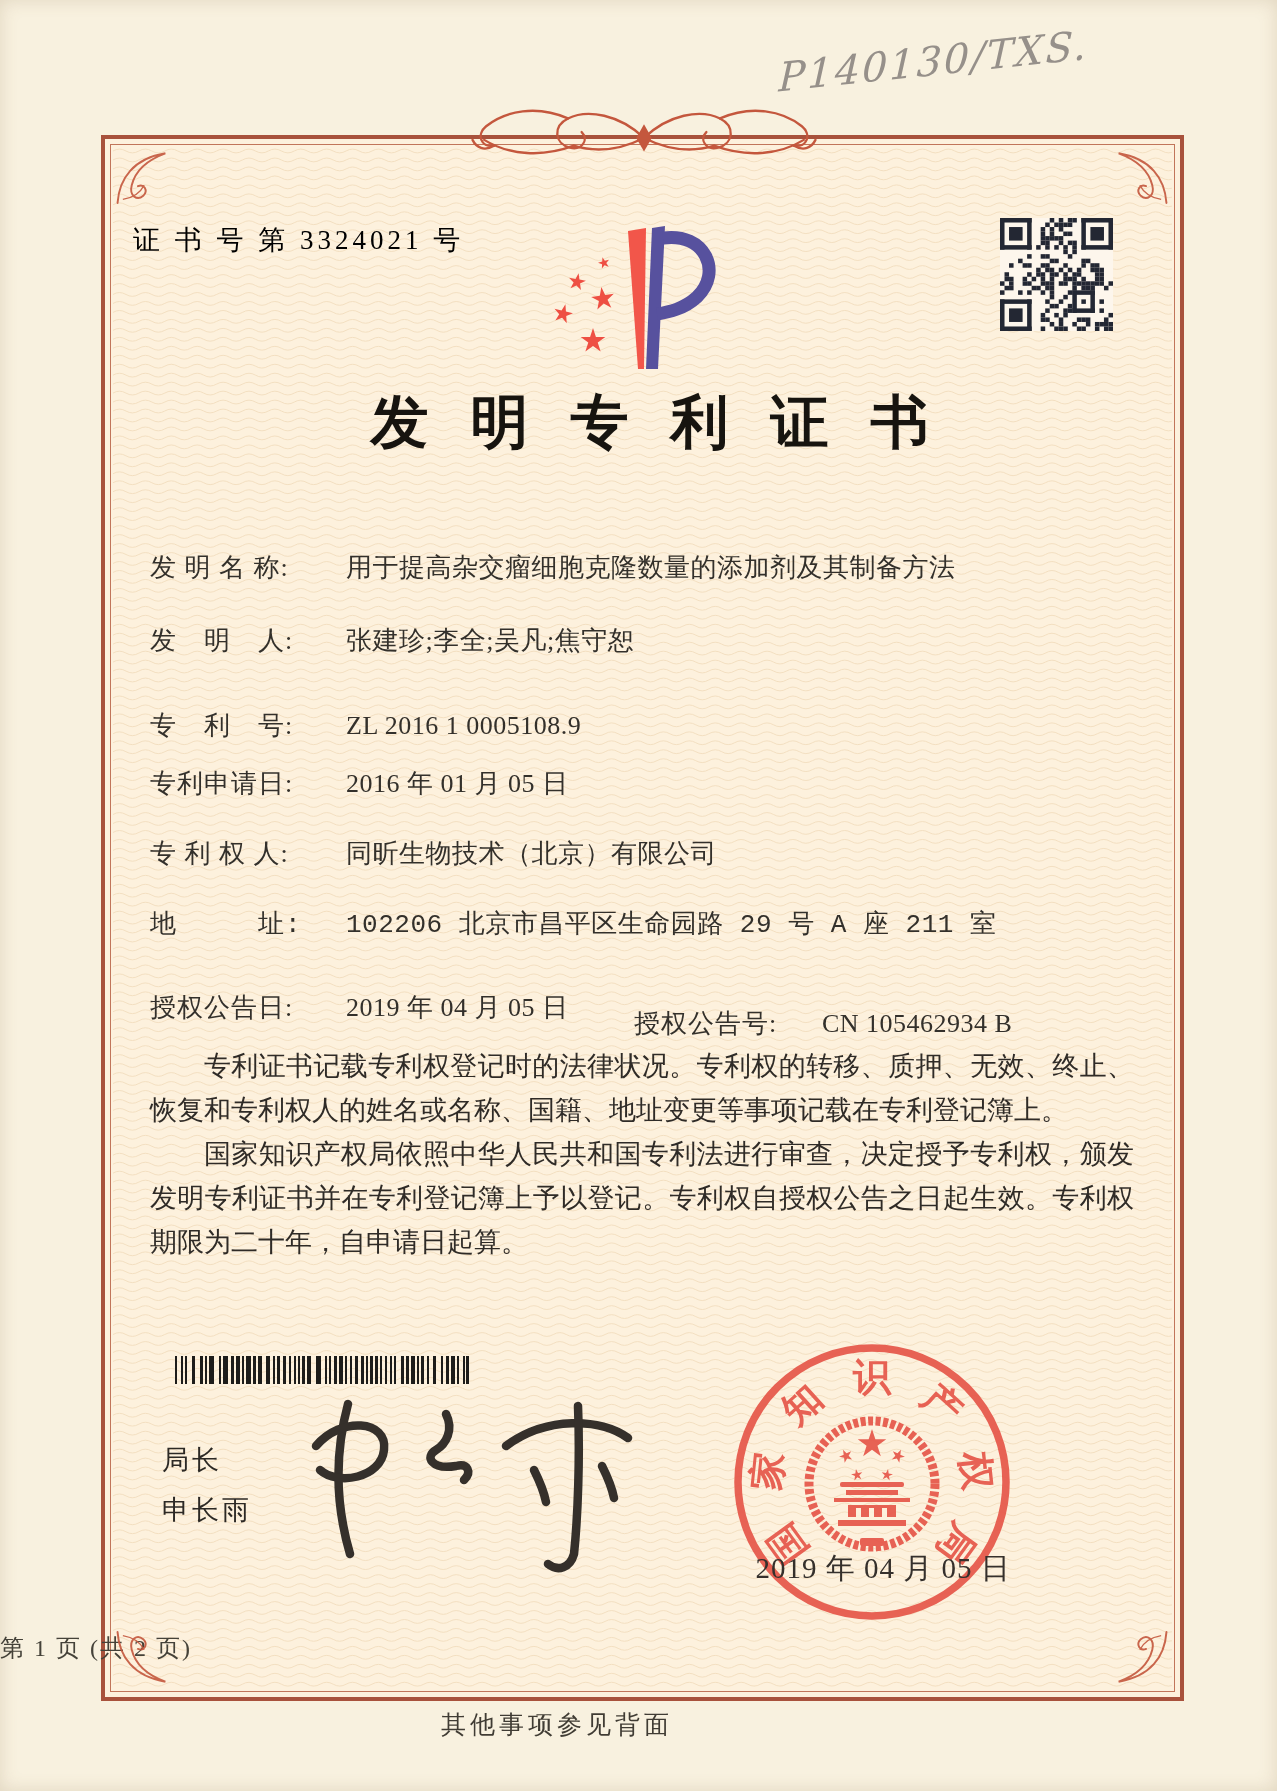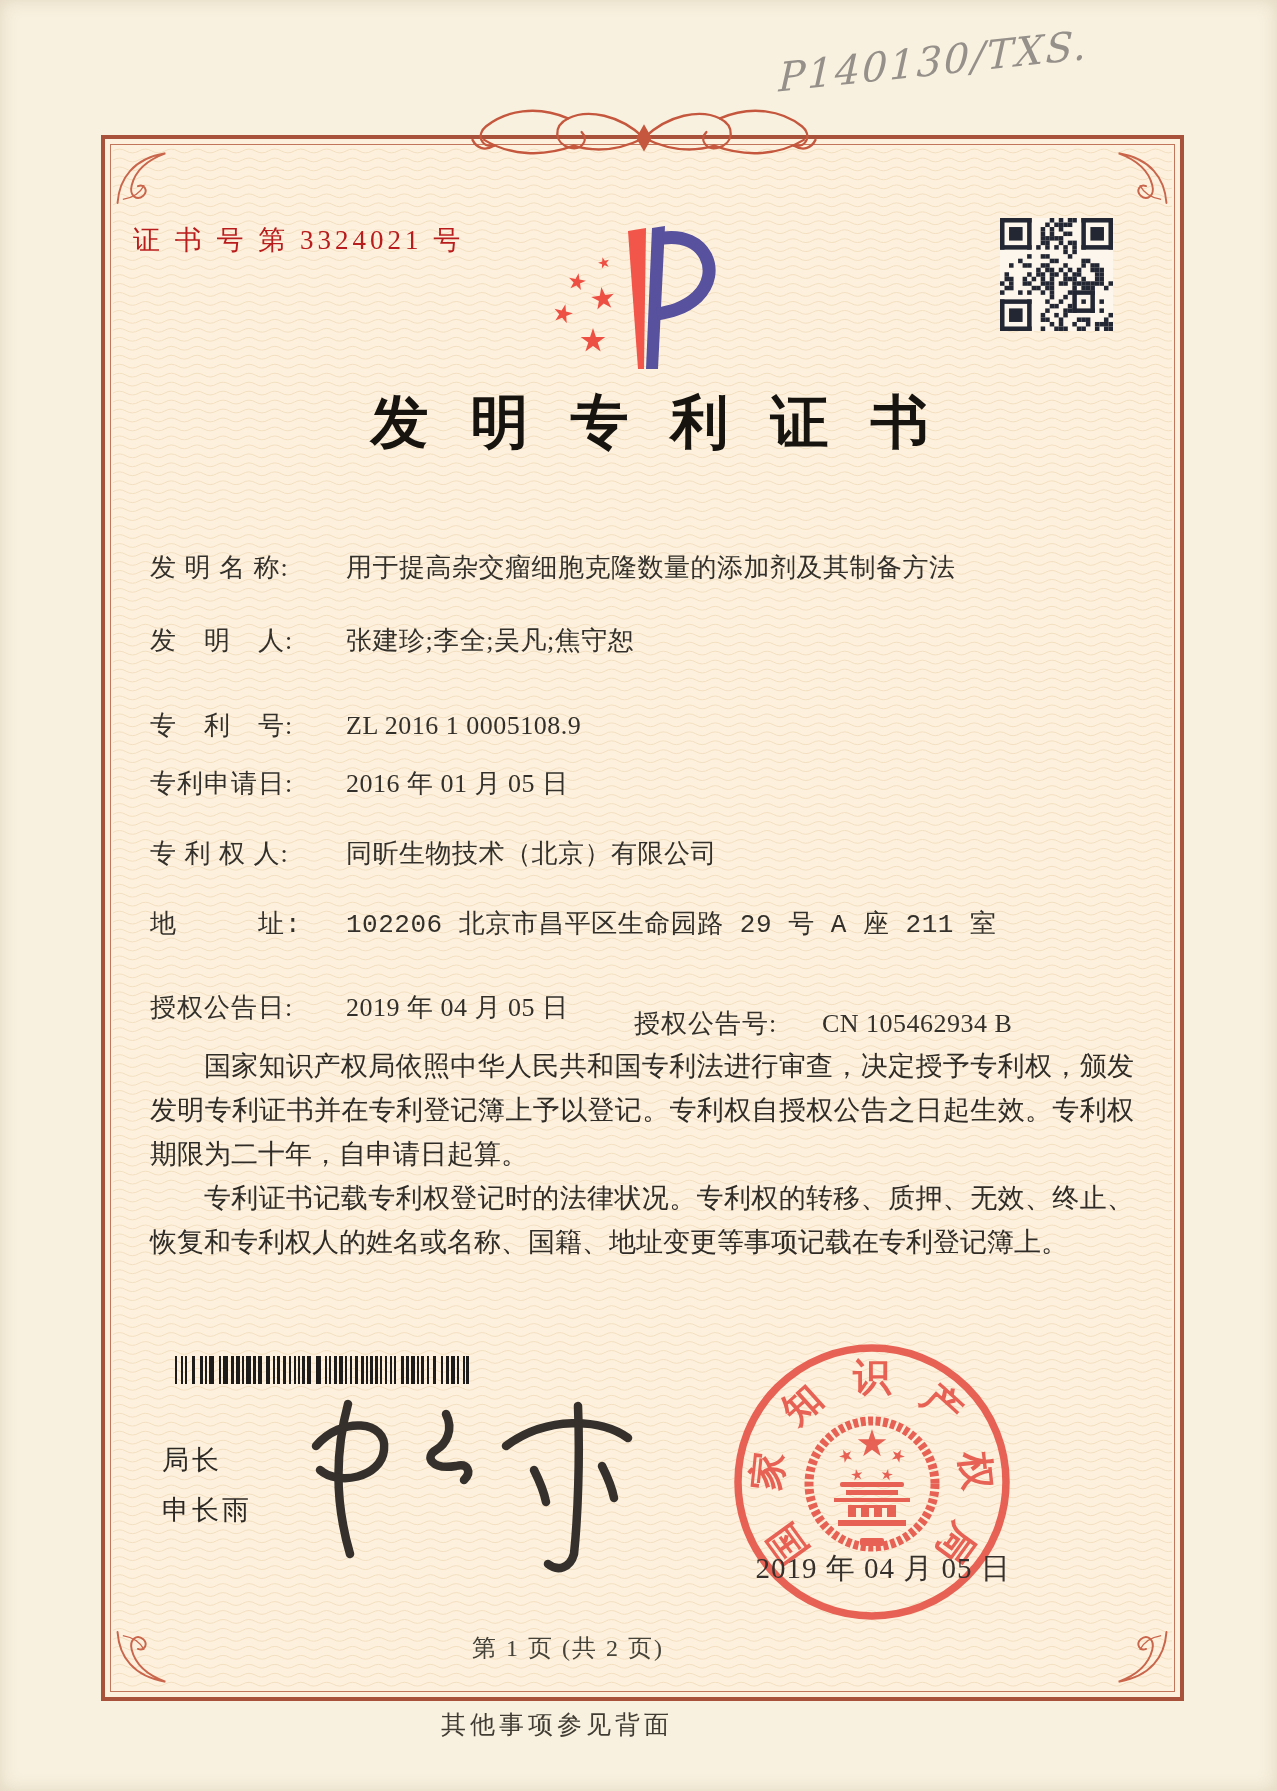--- a/index.html
+++ b/index.html
@@ -40,21 +40,21 @@
 
   .ornament-top { left: 468px; top: 97px; width: 352px; height: 76px; z-index: 3; }
   .corner { width: 62px; height: 62px; z-index: 3; opacity: .9; }
   .corner.tl { left:114px;  top:148px;  }
   .corner.tr { left:1108px; top:148px;  transform: scaleX(-1); }
   .corner.bl { left:114px;  top:1625px; transform: scaleY(-1); }
   .corner.br { left:1108px; top:1625px; transform: rotate(180deg); }
 
   .cert-no {
     left: 133px; top: 222px;
-    font-size: 27px; letter-spacing: 4px; color: #b91c1c; z-index: 2;
+    font-size: 27px; letter-spacing: 4px; color: #000000; z-index: 2;
   }
 
   .logo { left: 545px; top: 192px; width: 180px; height: 186px; z-index: 2; }
   .qr   { left: 1000px; top: 218px; width: 113px; height: 113px; z-index: 2; }
 
   .title {
     left: 0; top: 384px; width: 1277px;
     text-align: center;
     font-size: 58px; font-weight: 700;
     letter-spacing: 42px; padding-left: 64px;
@@ -83,21 +83,21 @@
 
   .signature { left: 296px; top: 1386px; width: 366px; height: 202px; z-index: 4; }
 
   .seal { left: 722px; top: 1332px; width: 300px; height: 300px; z-index: 3; opacity: .92; }
   .seal-date {
     left: 752px; top: 1549px; width: 262px;
     text-align: center; font-size: 29px; letter-spacing: 1px;
     color: #35302c; z-index: 5;
   }
 
-  .page-info { left: 0; top: 1632px; width: 1120px; text-align:center; font-size: 24px; color: #454239; letter-spacing: 2px; z-index: 2; padding-left: 16px; }
+  .page-info { left: 0; top: 1632px; width: 1120px; text-align:left; font-size: 24px; color: #454239; letter-spacing: 2px; z-index: 2; }
   .back-note { left: 0; top: 1708px; width: 1090px; text-align:center; font-size: 25px; color: #403c34; letter-spacing: 4px; z-index: 2; margin-left: 12px; }
 </style>
 </head>
 <body>
 
 <div class="abs annotation">P140130/TXS.</div>
 
 <div class="abs frame">
   <div class="frame-inner"></div>
   <svg class="texture" id="texture" viewBox="0 0 1063 1546" preserveAspectRatio="none">
@@ -365,22 +365,22 @@
   <span class="lbl">地　　　址:</span><span class="val">102206 北京市昌平区生命园路 29 号 A 座 211 室</span>
 </div>
 <div class="abs row r7">
   <span class="lbl">授权公告日:</span><span class="val">2019 年 04 月 05 日</span>
   <span class="pair2">
     <span class="lbl" style="min-width:178px">授权公告号:</span><span class="val">CN 105462934 B</span>
   </span>
 </div>
 
 <div class="abs body-text">
+  <p>专利证书记载专利权登记时的法律状况。专利权的转移、质押、无效、终止、恢复和专利权人的姓名或名称、国籍、地址变更等事项记载在专利登记簿上。</p>
   <p>国家知识产权局依照中华人民共和国专利法进行审查，决定授予专利权，颁发发明专利证书并在专利登记簿上予以登记。专利权自授权公告之日起生效。专利权期限为二十年，自申请日起算。</p>
-  <p>专利证书记载专利权登记时的法律状况。专利权的转移、质押、无效、终止、恢复和专利权人的姓名或名称、国籍、地址变更等事项记载在专利登记簿上。</p>
 </div>
 
 <svg class="abs barcode" id="barcode" viewBox="0 0 295 28" preserveAspectRatio="none">
     <rect x="0" y="0" width="2" height="28" fill="#1d1c1a"></rect>
     <rect x="6" y="0" width="2" height="28" fill="#1d1c1a"></rect>
     <rect x="10" y="0" width="2" height="28" fill="#1d1c1a"></rect>
     <rect x="17" y="0" width="3" height="28" fill="#1d1c1a"></rect>
     <rect x="25" y="0" width="3" height="28" fill="#1d1c1a"></rect>
     <rect x="30" y="0" width="2" height="28" fill="#1d1c1a"></rect>
     <rect x="34" y="0" width="5" height="28" fill="#1d1c1a"></rect>

